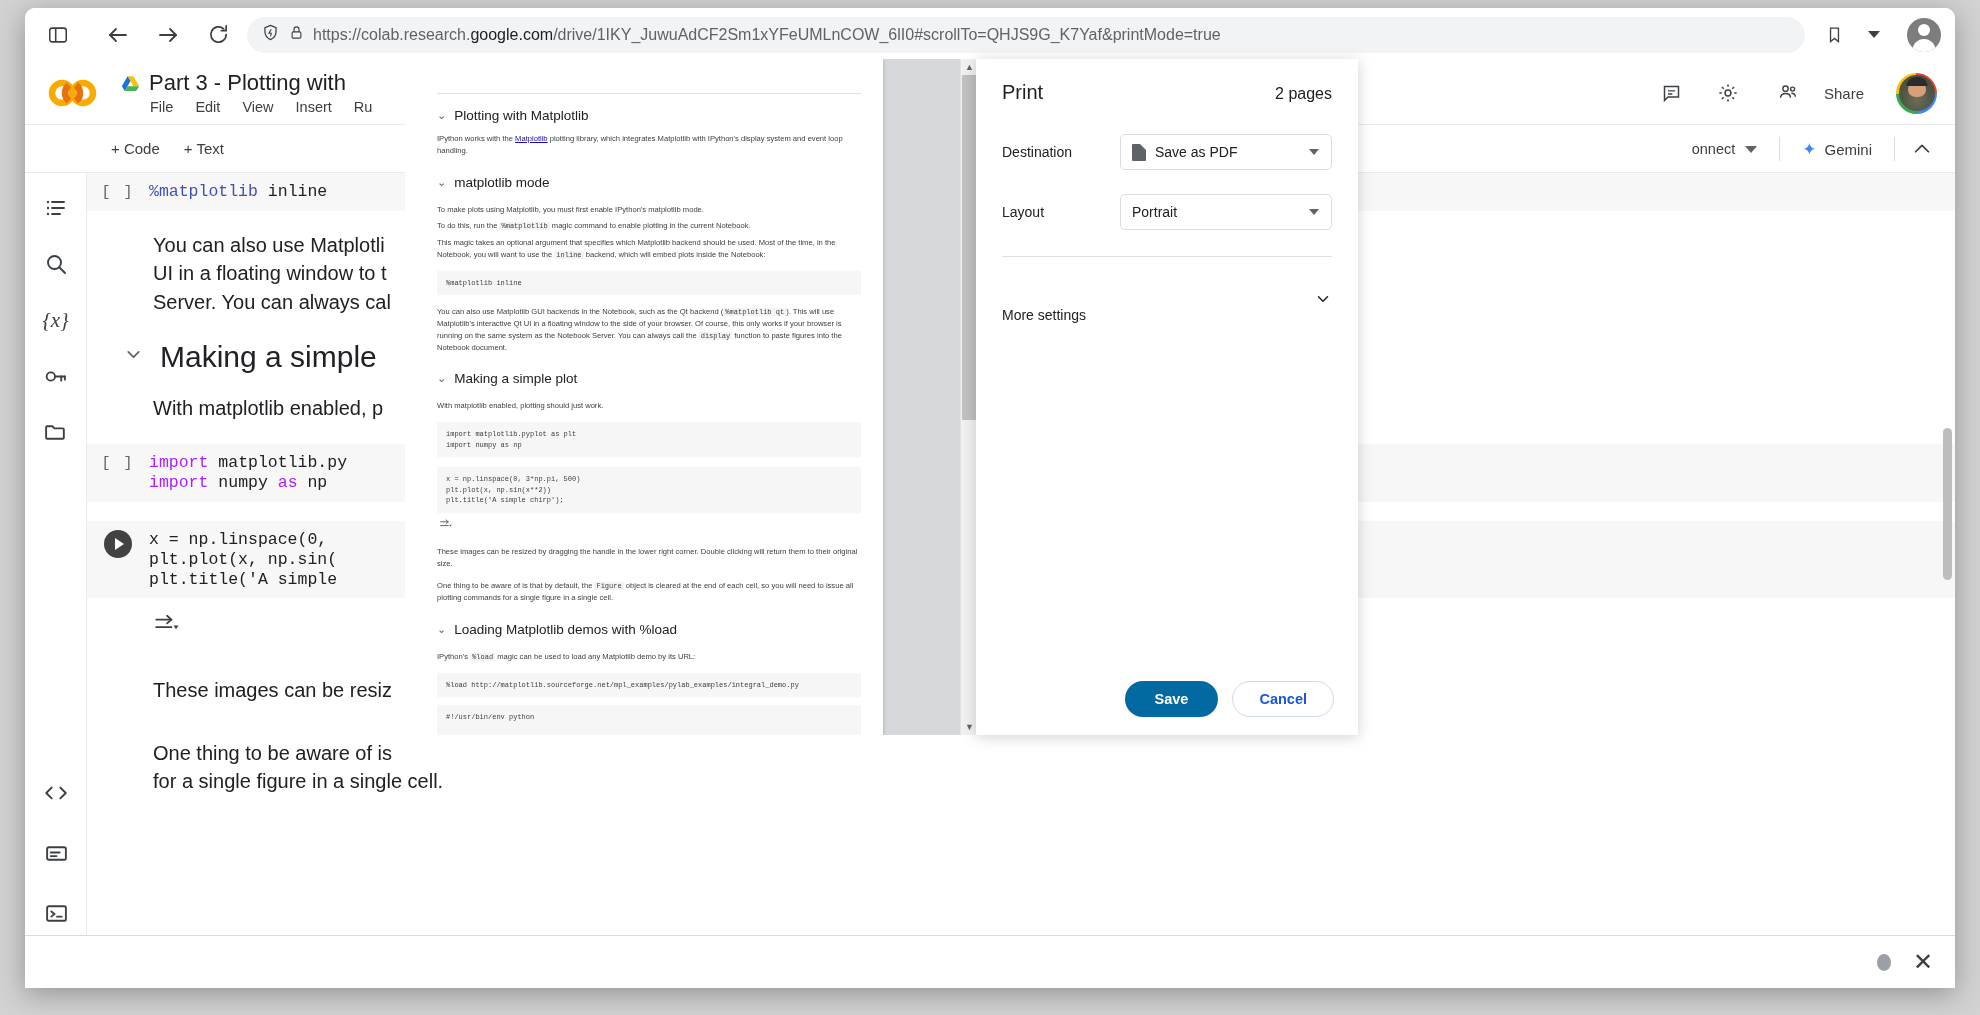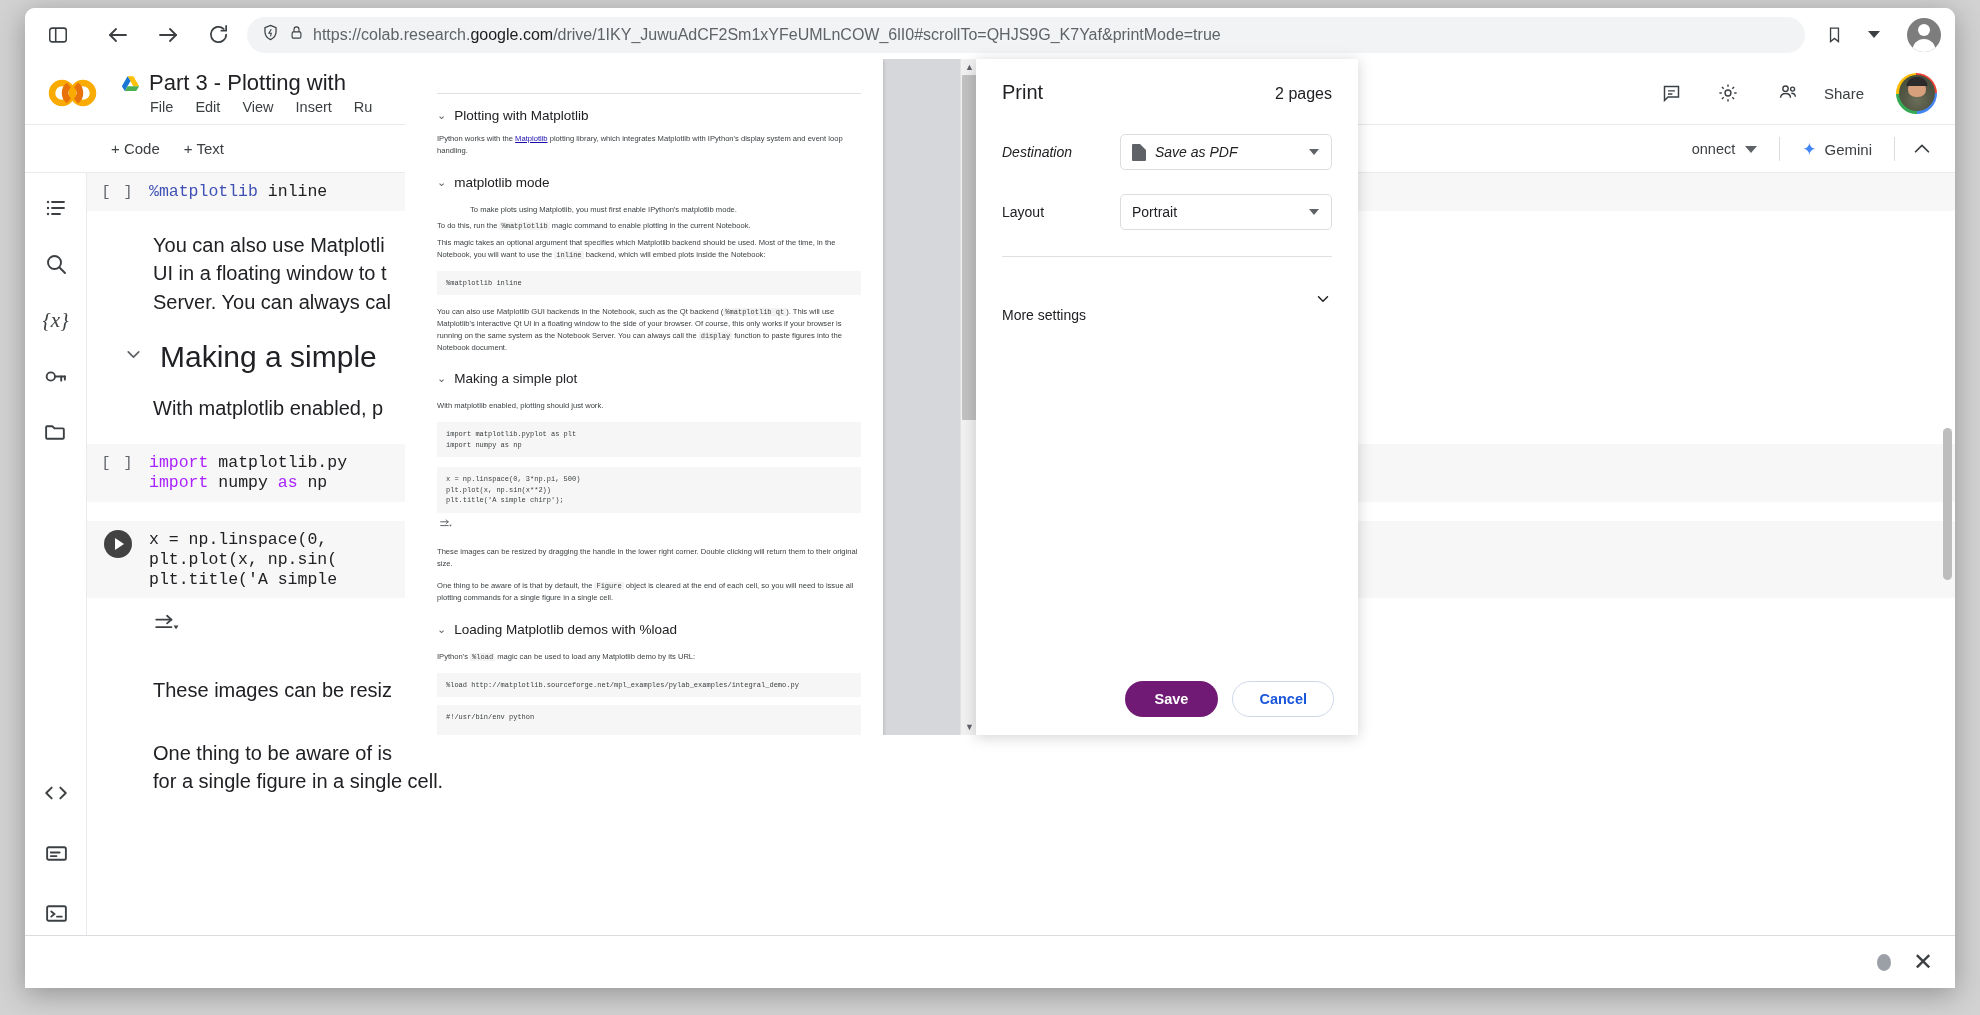--- a/index.html
+++ b/index.html
@@ -265,21 +265,21 @@
   .pp-more {
     display:flex; align-items:center; justify-content:space-between;
     padding: 0 26px; margin-top: 22px;
   }
   .pp-more .lbl { font-size:14px; color:#202124;margin-top:28px; }
   .pp-actions {
     position:absolute; right: 24px; bottom: 18px;
     display:flex; gap: 14px; align-items:center;
   }
   .btn-save {
-    background:#701a75; color:#fff; border:none; border-radius:18px;
+    background:#0369a1; color:#fff; border:none; border-radius:18px;
     padding: 0 30px; height:36px; font-size:14.5px; font-weight:bold;
     font-family:"Liberation Sans",sans-serif;
   }
   .btn-cancel {
     background:#fff; color:#1a56db; border:1px solid #cfd8ea; border-radius:18px;
     padding: 0 26px; height:36px; font-size:14.5px; font-weight:bold;
     font-family:"Liberation Sans",sans-serif;
   }
 
   
@@ -575,21 +575,21 @@
               <span class="t">Plotting with Matplotlib</span>
             </div>
             <div class="pv-p">
               <span>IPython works with the </span><a href="#">Matplotlib</a><span> plotting library, which integrates Matplotlib with IPython's display system and event loop handling.</span>
             </div>
 
             <div class="pv-h" style="margin-top:18px;">
               <span class="c">⌄</span>
               <span class="t">matplotlib mode</span>
             </div>
-            <div class="pv-p" style="margin-top:14px;margin-left:33px;">To make plots using Matplotlib, you must first enable IPython's matplotlib mode.</div>
+            <div class="pv-p" style="margin-top:14px;">To make plots using Matplotlib, you must first enable IPython's matplotlib mode.</div>
             <div class="pv-p" style="margin-top:5px;">
               <span>To do this, run the </span><span class="pv-code-inline">%matplotlib</span><span> magic command to enable plotting in the current Notebook.</span>
             </div>
             <div class="pv-p" style="margin-top:5px;">
               <span>This magic takes an optional argument that specifies which Matplotlib backend should be used. Most of the time, in the Notebook, you will want to use the </span><span class="pv-code-inline">inline</span><span> backend, which will embed plots inside the Notebook:</span>
             </div>
 
             <div class="pv-codeblock">%matplotlib inline</div>
 
             <div class="pv-p" style="margin-top:11px;">
@@ -660,21 +660,21 @@
           <div class="pv-arrow dn">▼</div>
         </div>
       </div>
 
       <div class="print-panel">
         <div class="pp-head">
           <span class="pp-title">Print</span>
           <span class="pp-pages">2 pages</span>
         </div>
 
-        <div class="pp-row" style="margin-top:30px;font-style:italic;">
+        <div class="pp-row" style="margin-top:30px;">
           <span class="pp-label">Destination</span>
           <div class="pp-select">
             <span class="pdf-glyph"></span>
             <span class="val">Save as PDF</span>
             <span class="caret"></span>
           </div>
         </div>
 
 
         <div class="pp-row" style="margin-top:24px;">

